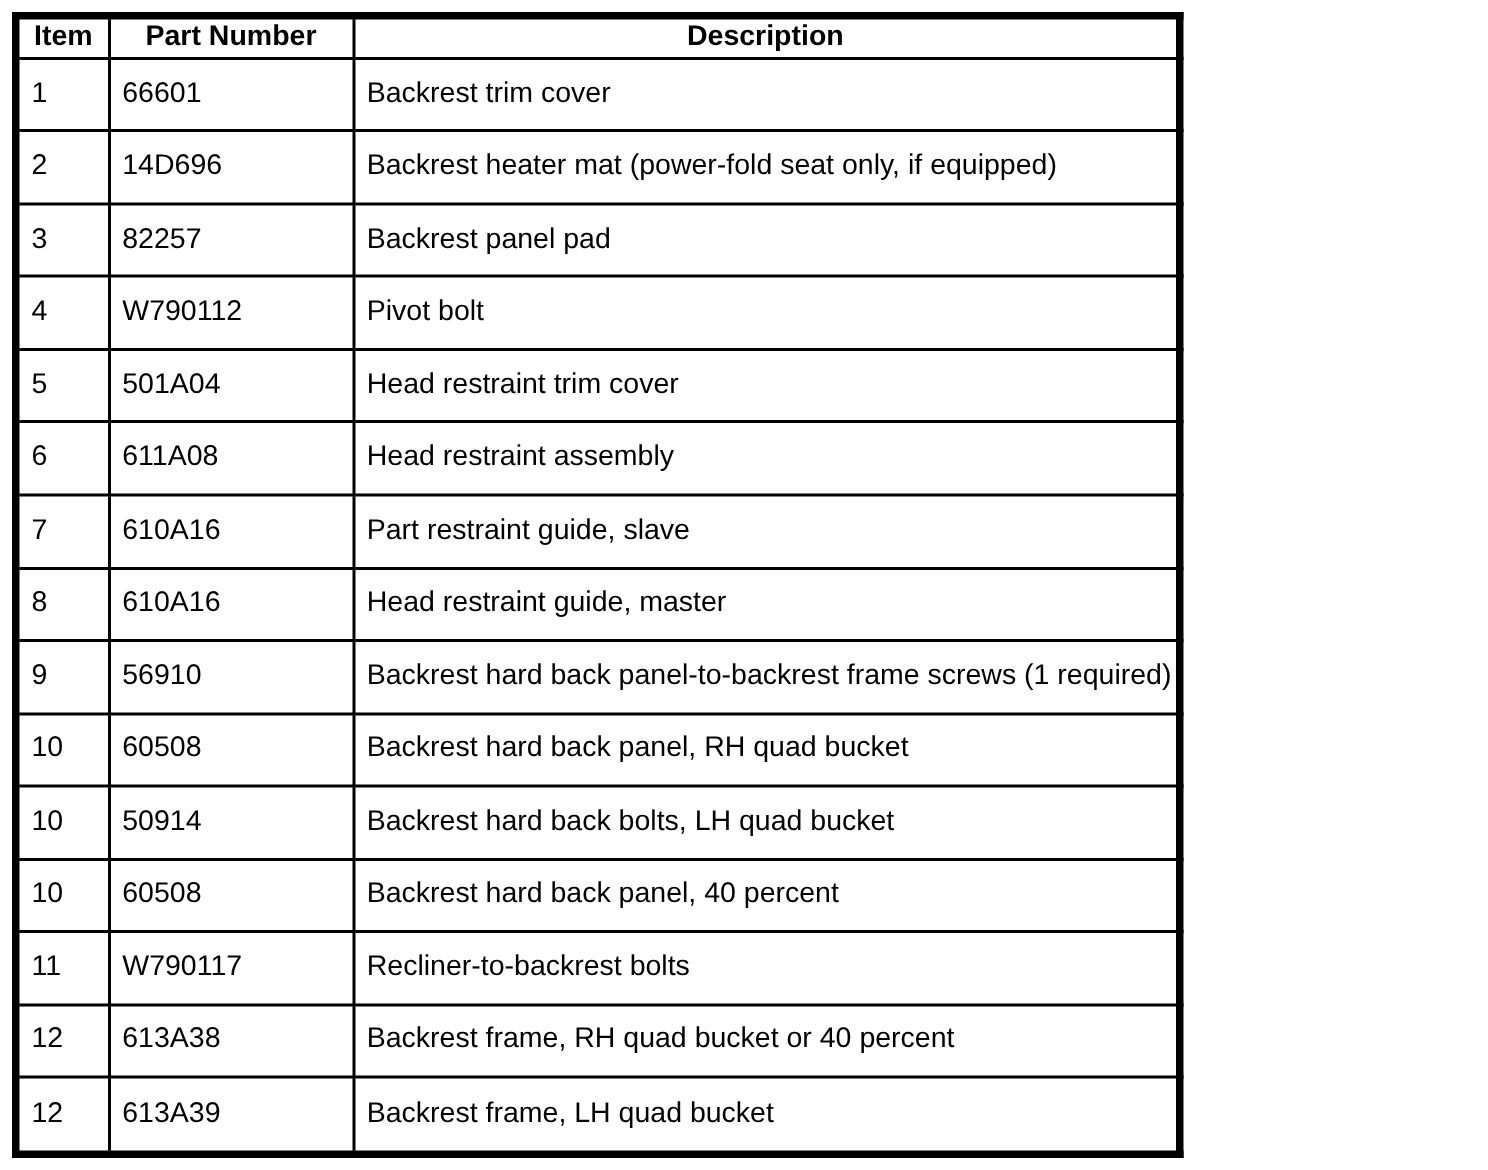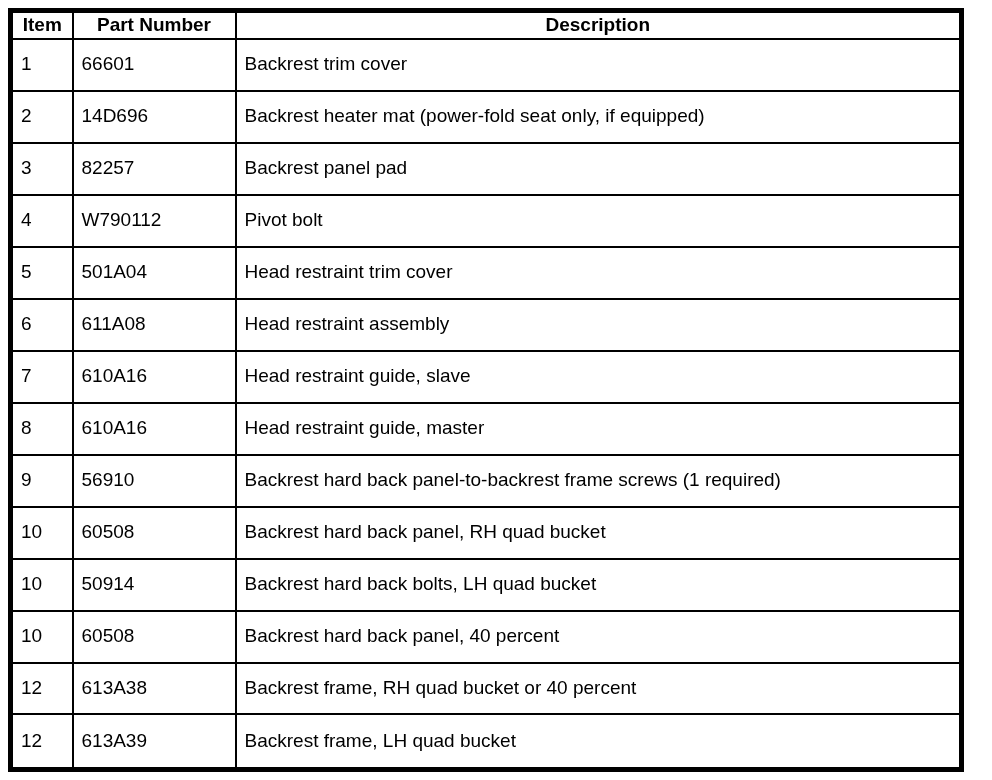--- a/index.html
+++ b/index.html
@@ -13,21 +13,21 @@
   .page {
     box-sizing: border-box;
     width: 992px;
     height: 780px;
     padding: 8px 8px 8px 8px;
     font-family: "Liberation Sans", sans-serif;
     color: #000000;
   }
   table.parts-table {
     border-collapse: collapse;
-    width: 956px;
+    width: 781px;
     height: 764px;
     table-layout: fixed;
   }
   table.parts-table, table.parts-table th, table.parts-table td {
     border: 2px solid #000000;
   }
   table.parts-table {
     border-width: 5px;
   }
   th, td {
@@ -94,21 +94,21 @@
           <td>Head restraint trim cover</td>
         </tr>
         <tr>
           <td>6</td>
           <td>611A08</td>
           <td>Head restraint assembly</td>
         </tr>
         <tr>
           <td>7</td>
           <td>610A16</td>
-          <td>Head restraint guide, slave</td>
+          <td>Part restraint guide, slave</td>
         </tr>
         <tr>
           <td>8</td>
           <td>610A16</td>
           <td>Head restraint guide, master</td>
         </tr>
         <tr>
           <td>9</td>
           <td>56910</td>
           <td>Backrest hard back panel-to-backrest frame screws (1 required)</td>
@@ -122,20 +122,25 @@
           <td>10</td>
           <td>50914</td>
           <td>Backrest hard back bolts, LH quad bucket</td>
         </tr>
         <tr>
           <td>10</td>
           <td>60508</td>
           <td>Backrest hard back panel, 40 percent</td>
         </tr>
         <tr>
+          <td>11</td>
+          <td>W790117</td>
+          <td>Recliner-to-backrest bolts</td>
+        </tr>
+        <tr>
           <td>12</td>
           <td>613A38</td>
           <td>Backrest frame, RH quad bucket or 40 percent</td>
         </tr>
         <tr>
           <td>12</td>
           <td>613A39</td>
           <td>Backrest frame, LH quad bucket</td>
         </tr>
       </tbody>

